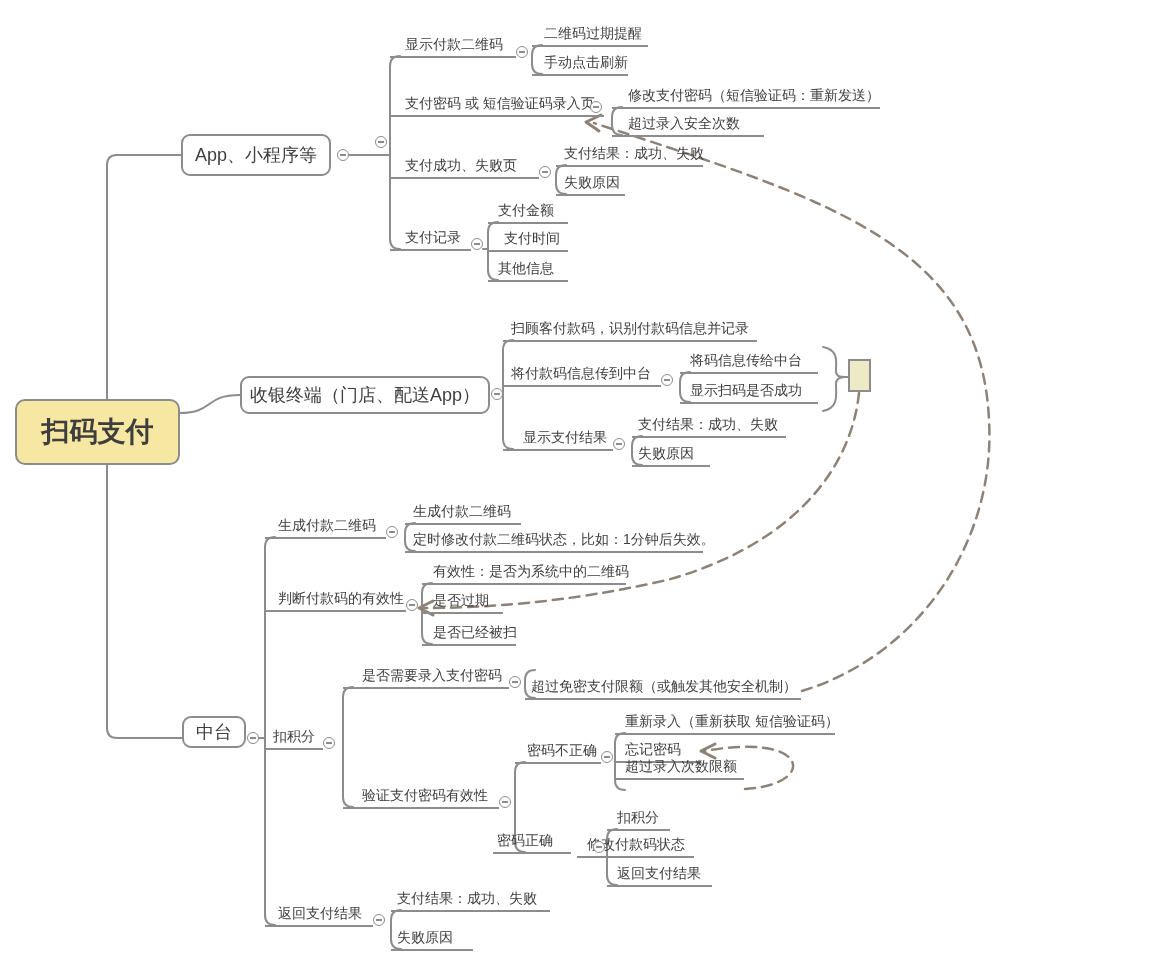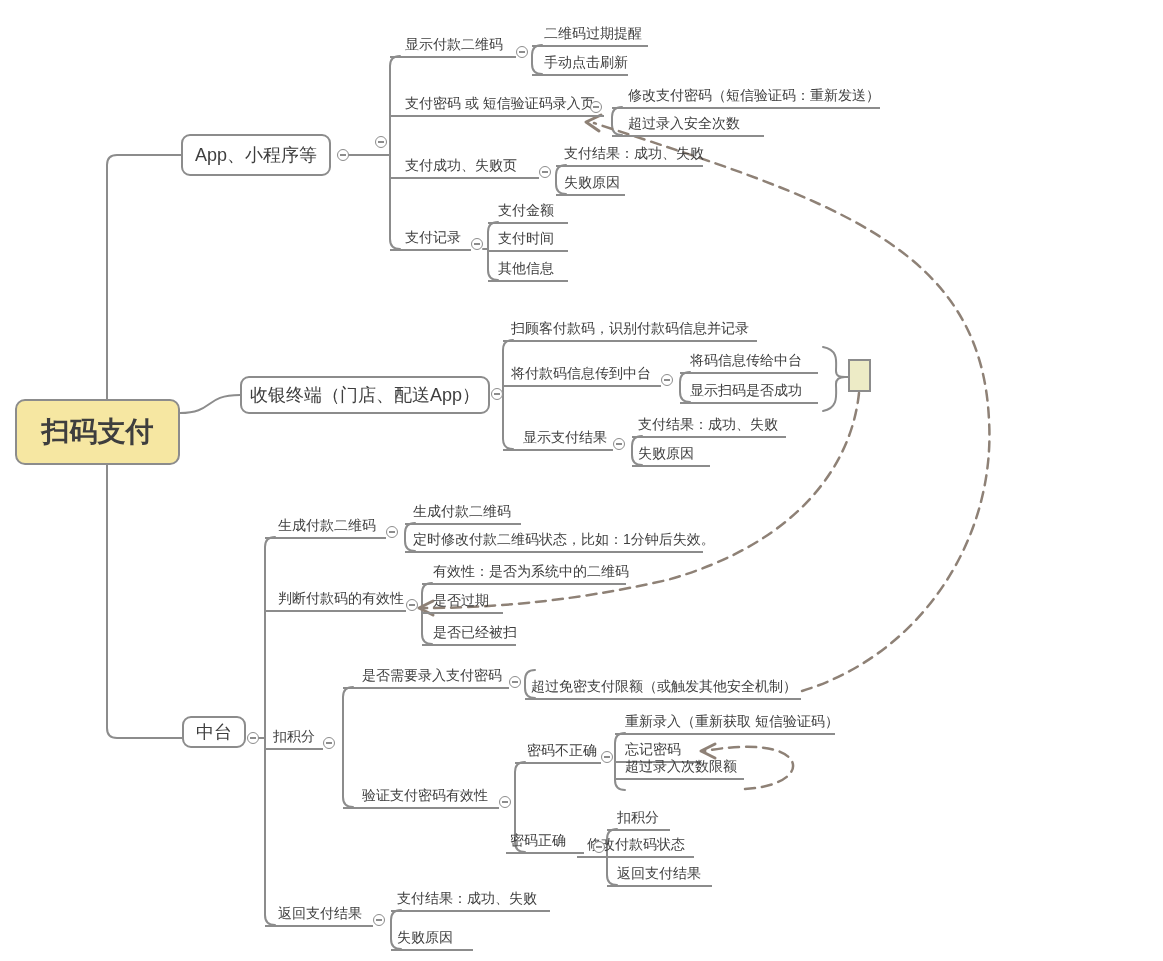--- a/index.html
+++ b/index.html
@@ -85,21 +85,21 @@
   <div class="ln" style="left:532px;top:23px;width:116px;padding-left:12px;"><span>二维码过期提醒</span></div>
   <div class="ln" style="left:532px;top:52px;width:96px;padding-left:12px;"><span>手动点击刷新</span></div>
   <div class="ln" style="left:390px;top:93px;width:214px;padding-left:15px;"><span>支付密码 或 短信验证码录入页</span></div>
   <div class="ln" style="left:612px;top:85px;width:268px;padding-left:16px;"><span>修改支付密码（短信验证码：重新发送）</span></div>
   <div class="ln" style="left:612px;top:113px;width:152px;padding-left:16px;"><span>超过录入安全次数</span></div>
   <div class="ln" style="left:390px;top:155px;width:149px;padding-left:15px;"><span>支付成功、失败页</span></div>
   <div class="ln" style="left:556px;top:143px;width:147px;padding-left:8px;"><span>支付结果：成功、失败</span></div>
   <div class="ln" style="left:556px;top:172px;width:69px;padding-left:8px;"><span>失败原因</span></div>
   <div class="ln" style="left:390px;top:227px;width:81px;padding-left:15px;"><span>支付记录</span></div>
   <div class="ln" style="left:488px;top:200px;width:80px;padding-left:10px;"><span>支付金额</span></div>
-  <div class="ln" style="left:488px;top:228px;width:80px;padding-left:10px;"><span>支付时间</span></div>
+  <div class="ln" style="left:488px;top:228px;width:80px;padding-left:16px;"><span>支付时间</span></div>
   <div class="ln" style="left:488px;top:258px;width:80px;padding-left:10px;"><span>其他信息</span></div>
 
   <div class="ln" style="left:503px;top:318px;width:254px;padding-left:8px;"><span>扫顾客付款码，识别付款码信息并记录</span></div>
   <div class="ln" style="left:503px;top:363px;width:158px;padding-left:8px;"><span>将付款码信息传到中台</span></div>
   <div class="ln" style="left:680px;top:350px;width:138px;padding-left:10px;"><span>将码信息传给中台</span></div>
   <div class="ln" style="left:680px;top:380px;width:138px;padding-left:10px;"><span>显示扫码是否成功</span></div>
   <div class="ln" style="left:503px;top:427px;width:110px;padding-left:20px;"><span>显示支付结果</span></div>
   <div class="ln" style="left:632px;top:414px;width:154px;padding-left:6px;"><span>支付结果：成功、失败</span></div>
   <div class="ln" style="left:632px;top:443px;width:78px;padding-left:6px;"><span>失败原因</span></div>
 
@@ -111,21 +111,21 @@
   <div class="ln" style="left:422px;top:590px;width:81px;padding-left:11px;"><span>是否过期</span></div>
   <div class="ln" style="left:422px;top:622px;width:94px;padding-left:11px;"><span>是否已经被扫</span></div>
   <div class="ln" style="left:265px;top:726px;width:58px;padding-left:8px;"><span>扣积分</span></div>
   <div class="ln" style="left:343px;top:665px;width:166px;padding-left:19px;"><span>是否需要录入支付密码</span></div>
   <div class="ln" style="left:525px;top:676px;width:276px;padding-left:6px;"><span>超过免密支付限额（或触发其他安全机制）</span></div>
   <div class="ln" style="left:343px;top:785px;width:156px;padding-left:19px;"><span>验证支付密码有效性</span></div>
   <div class="ln" style="left:515px;top:740px;width:86px;padding-left:12px;"><span>密码不正确</span></div>
   <div class="ln" style="left:615px;top:711px;width:220px;padding-left:10px;"><span>重新录入（重新获取 短信验证码）</span></div>
   <div class="ln" style="left:615px;top:739px;width:85px;padding-left:10px;"><span>忘记密码</span></div>
   <div class="ln" style="left:615px;top:756px;width:129px;padding-left:10px;"><span>超过录入次数限额</span></div>
-  <div class="ln" style="left:506px;top:830px;width:78px;padding-left:4px;"><span>密码正确</span></div>
+  <div class="ln" style="left:493px;top:830px;width:78px;padding-left:4px;"><span>密码正确</span></div>
   <div class="ln" style="left:607px;top:807px;width:63px;padding-left:10px;"><span>扣积分</span></div>
   <div class="ln" style="left:577px;top:834px;width:117px;padding-left:10px;"><span>修改付款码状态</span></div>
   <div class="ln" style="left:607px;top:863px;width:105px;padding-left:10px;"><span>返回支付结果</span></div>
   <div class="ln" style="left:265px;top:903px;width:108px;padding-left:13px;"><span>返回支付结果</span></div>
   <div class="ln" style="left:391px;top:888px;width:159px;padding-left:6px;"><span>支付结果：成功、失败</span></div>
   <div class="ln" style="left:391px;top:927px;width:82px;padding-left:6px;"><span>失败原因</span></div>
 
   <div class="note" style="left:848px;top:359px;width:23px;height:33px;"></div>
 
   <div class="cb" style="left:337px;top:149px;"></div>

